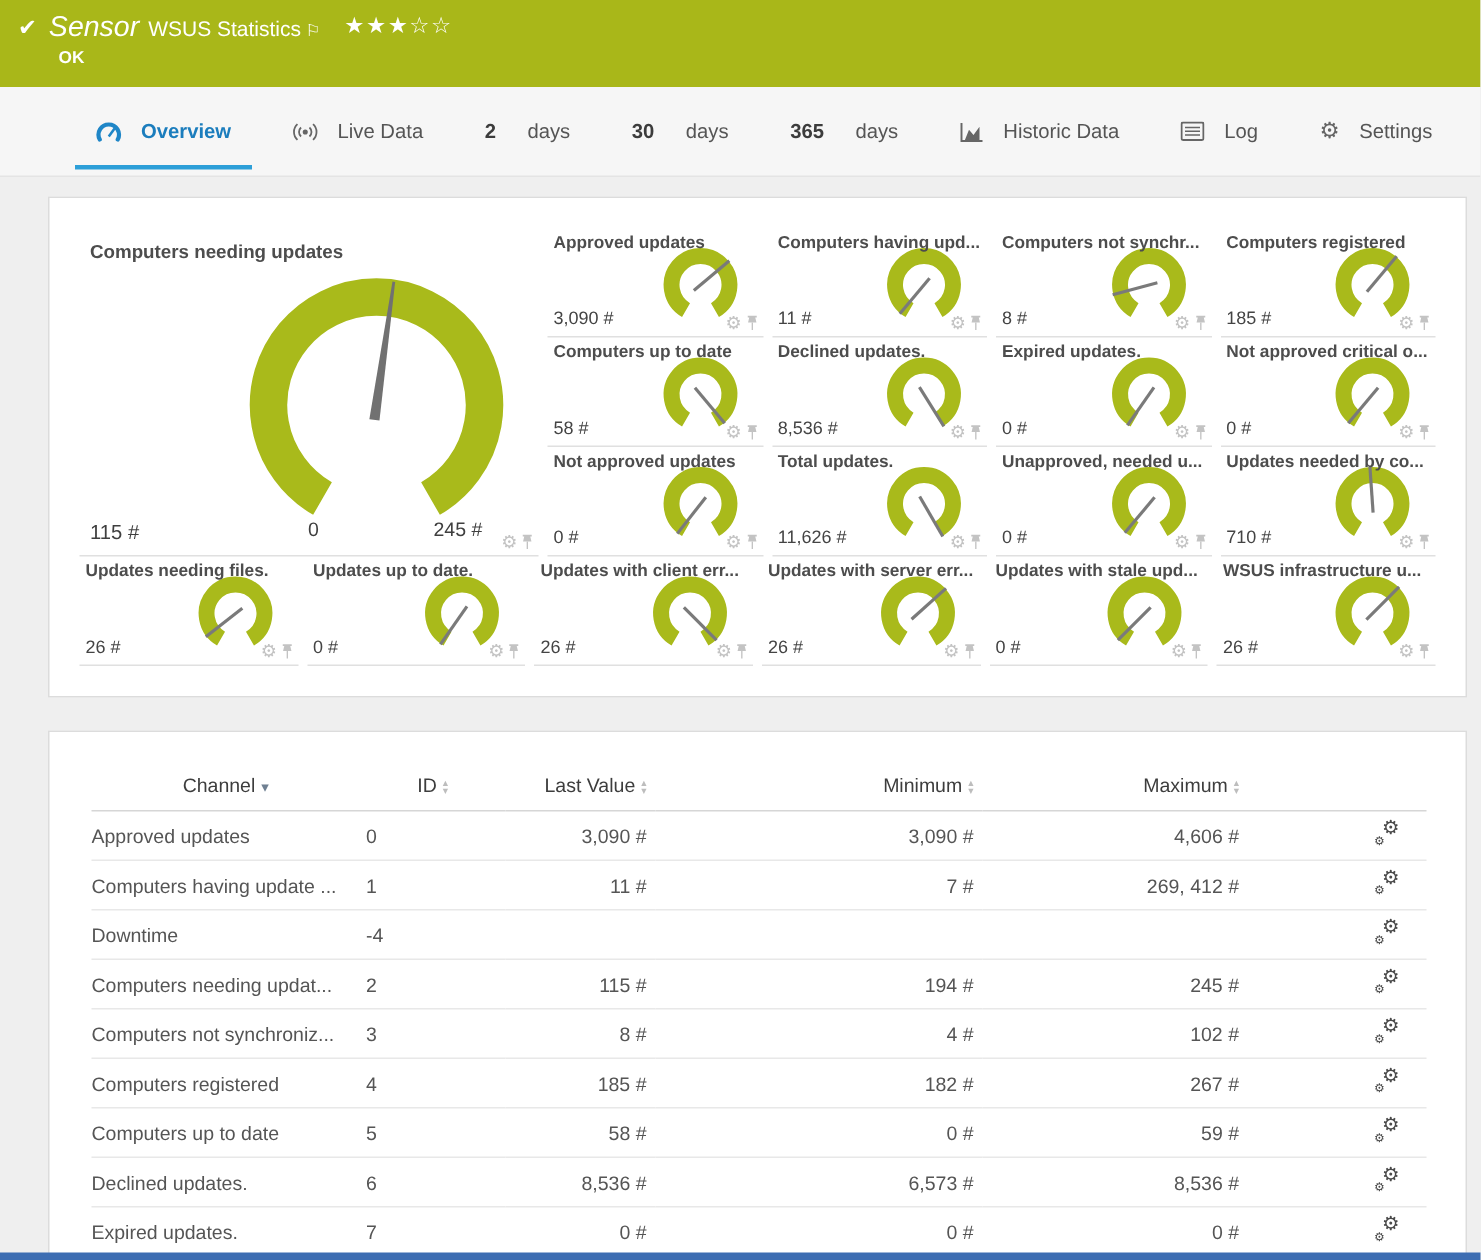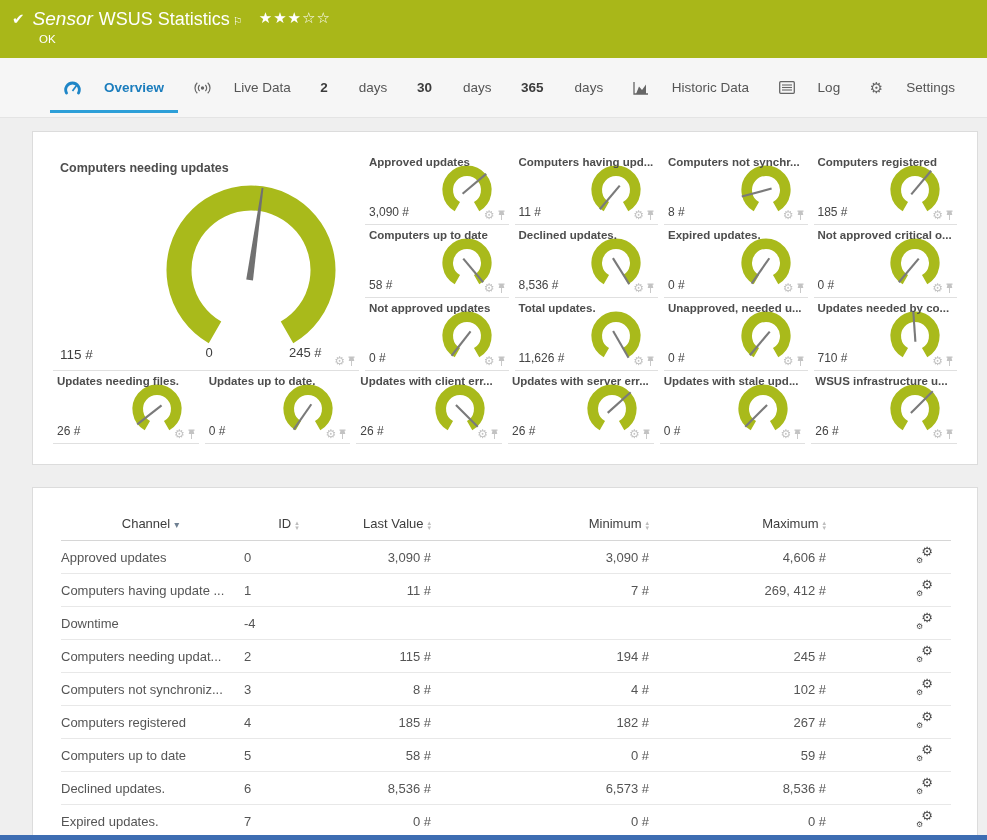--- a/index.html
+++ b/index.html
@@ -4,29 +4,29 @@
 <style>
   * { margin:0; padding:0; box-sizing:border-box; }
   html,body { width:987px; height:840px; overflow:hidden; background:#efefef;
     font-family:"Liberation Sans","DejaVu Sans",sans-serif; color:#444; }
 
   
   .hdr { height:58px; background:#a9b719; color:#fff; padding:8px 12px 0 12px; position:relative; }
   .hdr-line1 { display:flex; align-items:baseline; }
   .hdr-check { font-size:15px; font-weight:bold; margin-right:8px; position:relative; top:-1px; }
   .hdr-kind { font-style:italic; font-size:19px; margin-right:6px;text-align:center; }
-  .hdr-title { font-size:18px; }
+  .hdr-title { font-size:14px; }
   .hdr-flag { font-size:11px; vertical-align:super; margin-left:3px; }
   .hdr-stars { font-size:15px; letter-spacing:1px; margin-left:16px; position:relative; top:-2px; }
-  .hdr-status { font-size:11.5px; font-weight:normal; margin:3px 0 0 27px; }
+  .hdr-status { font-size:11.5px; font-weight:bold; margin:3px 0 0 27px; }
 
   
   .tabbar { height:60px; background:#f6f6f6; border-bottom:1px solid #e4e4e4;
     display:flex; align-items:center; justify-content:space-between; padding:0 26px 0 58px; }
-  .tab { display:flex; align-items:center; gap:23px; font-size:13.5px; color:#555;
+  .tab { display:flex; align-items:center; gap:13px; font-size:13.5px; color:#555;
     height:59px; padding:0 6px; position:relative; cursor:pointer; white-space:nowrap; }
   .tab .num { font-weight:bold; color:#3c3c3c; margin-right:2px; }
   .tab.active { color:#1b7dbd; font-weight:bold; }
   .tab.active::after { content:""; position:absolute; left:-8px; right:-8px; bottom:4px; height:3px; background:#2d9fd8; }
   .tab .glyph { font-size:15px; color:#666; line-height:1; }
 
   
   .main { padding-left:32px; }
   .panel { width:946px; background:#fff; border:1px solid #dcdcdc; }
   .panel-gauges { margin-top:13px; padding:20px; }

